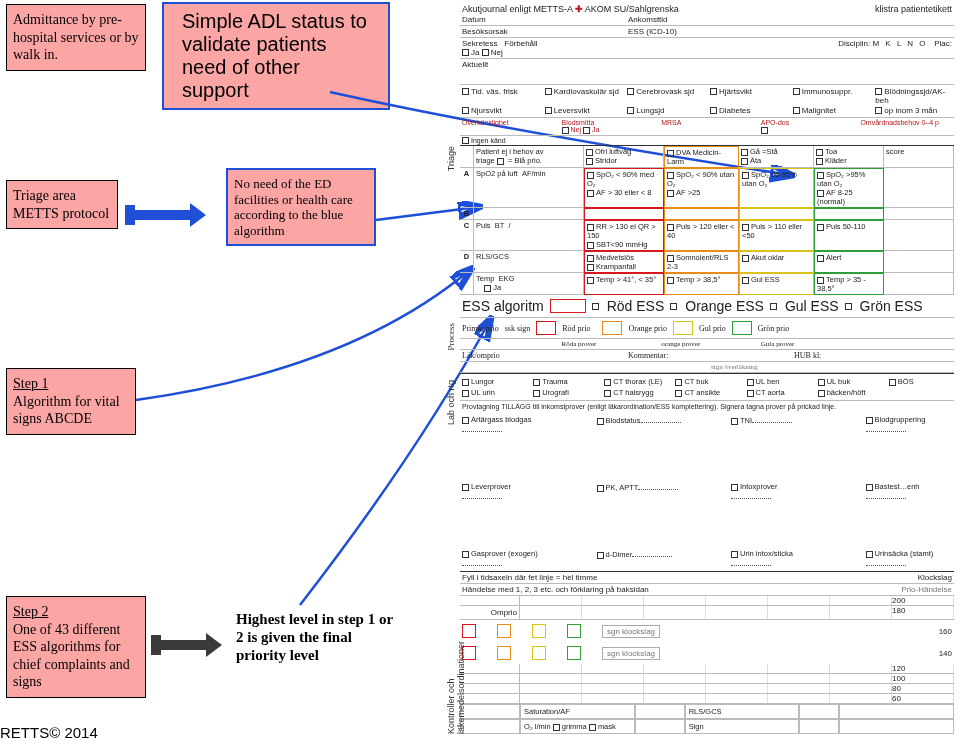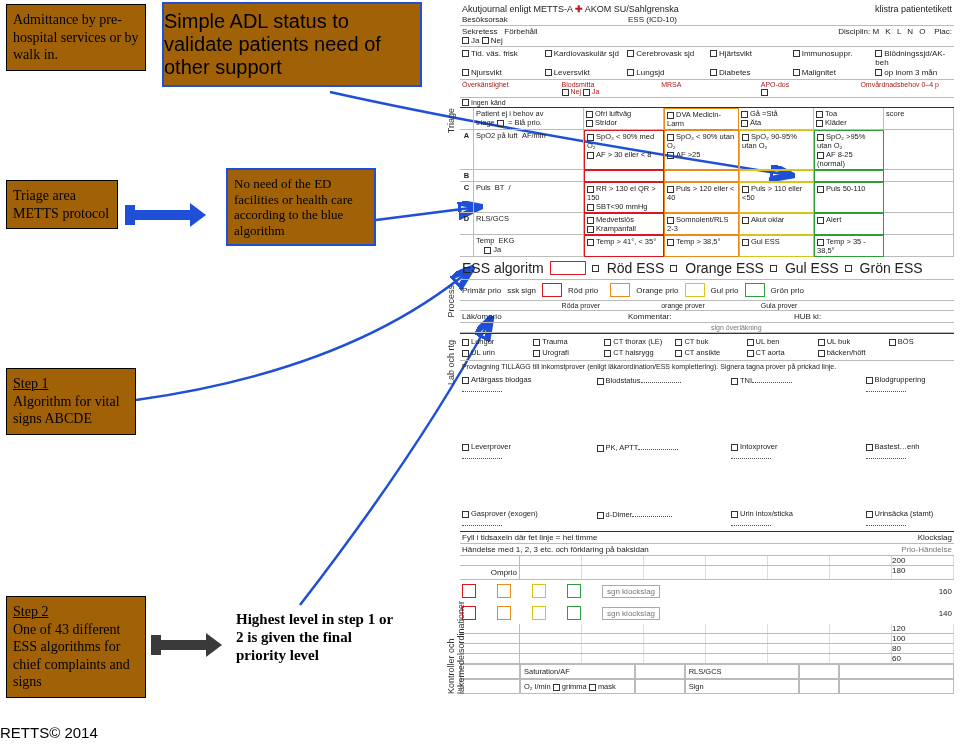--- a/index.html
+++ b/index.html
@@ -14,36 +14,36 @@
   }
   .left-col {
     position: absolute;
     left: 6px;
     top: 4px;
     width: 140px;
   }
   .note-box {
     border: 1.5px solid #000;
     padding: 6px 6px;
-    background: #a16207;
+    background: #fca5a5;
     margin-bottom: 12px;
     line-height: 1.25;
   }
   .note-box.blue {
     border: 2px solid #1f4fd6;
     color: #000;
   }
   .note-box.blue.big {
     position: absolute;
     left: 162px;
     top: 2px;
-    width: 260px;
+    width: 228px;
     font-family: Arial, sans-serif;
     font-size: 20px;
-    padding: 6px 0;
+    padding: 6px 18px;
     line-height: 1.15;
   }
   .note-mid {
     position: absolute;
   }
   .step-title { text-decoration: underline; }
   .arrow-blue {
     position: absolute;
     height: 10px;
     background: #1f4fd6;
@@ -204,36 +204,44 @@
   <div class="hdr">
     <div>
       <span>Akutjournal enligt METTS-A</span>
       <span style="color:#c4181f; font-weight:bold;">✚</span>
       <span>AKOM SU/Sahlgrenska</span>
     </div>
     <div class="right">klistra patientetikett</div>
   </div>
 
   <div class="row">
+    <div class="cell">Datum</div>
+    <div class="cell">Ankomsttid</div>
+    <div class="cell"></div>
+  </div>
+  <div class="row">
     <div class="cell">Besöksorsak</div>
     <div class="cell">ESS (ICD-10)</div>
     <div class="cell"></div>
   </div>
   <div class="row">
     <div class="cell small">
       <span>Sekretess</span>&nbsp;&nbsp;
       <span>Förbehåll</span><br>
       <span class="chk"></span><span>Ja</span>
       <span class="chk"></span><span>Nej</span>
     </div>
     <div class="cell" style="text-align:right;">
       <span>Disciplin:</span>
       <span class="mklno">M  K  L  N  O</span>&nbsp;&nbsp;
       <span>Plac:</span>
     </div>
+  </div>
+  <div class="row" style="height:26px;">
+    <div class="cell">Aktuellt</div>
   </div>
 
   <div style="display:grid; grid-template-columns:repeat(6,1fr); gap:1px 6px; padding:2px; border-bottom:1px solid #bbb;">
     <div><span class="chk"></span><span>Tid. väs. frisk</span></div>
     <div><span class="chk"></span><span>Kardiovaskulär sjd</span></div>
     <div><span class="chk"></span><span>Cerebrovask sjd</span></div>
     <div><span class="chk"></span><span>Hjärtsvikt</span></div>
     <div><span class="chk"></span><span>Immunosuppr.</span></div>
     <div><span class="chk"></span><span>Blödningssjd/AK-beh</span></div>
     <div><span class="chk"></span><span>Njursvikt</span></div>
@@ -325,21 +333,21 @@
       <span class="chk"></span>
       <span>Röd ESS</span>
     <span class="chk"></span>
       <span>Orange ESS</span>
     <span class="chk"></span>
       <span>Gul ESS</span>
     <span class="chk"></span>
       <span>Grön ESS</span>
   </div>
 
-  <div style="position:relative;">
+  <div style="position:relative;font-family:Liberation Serif, serif;">
     <span class="sec-label" style="top:6px;">Process</span>
     <div class="prio-row">
       <span>Primär prio</span>
       <span>ssk sign</span>
       <span class="prio-box red-b"></span>
         <span>Röd prio</span>
         <br>
       <span class="prio-box orange-b"></span>
         <span>Orange prio</span>
       <span class="prio-box yellow-b"></span>

